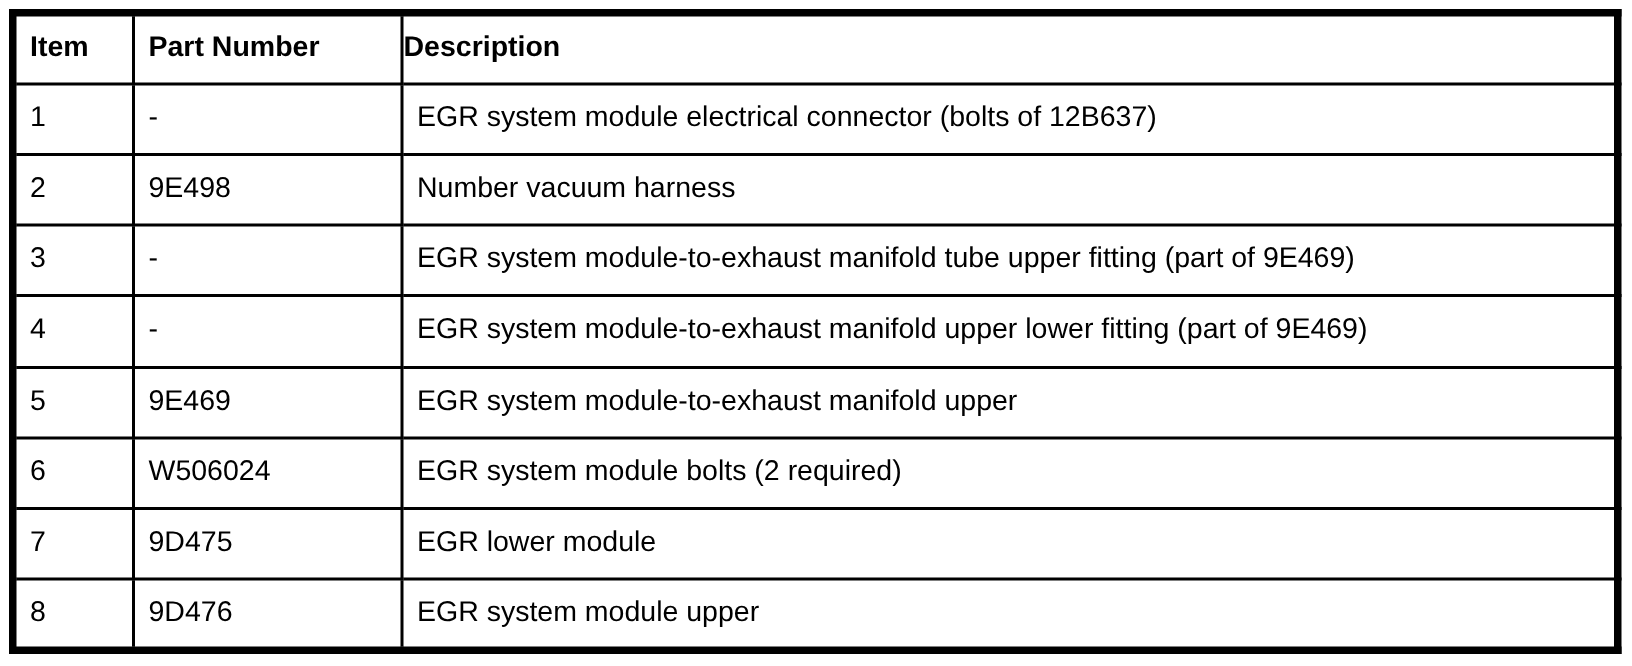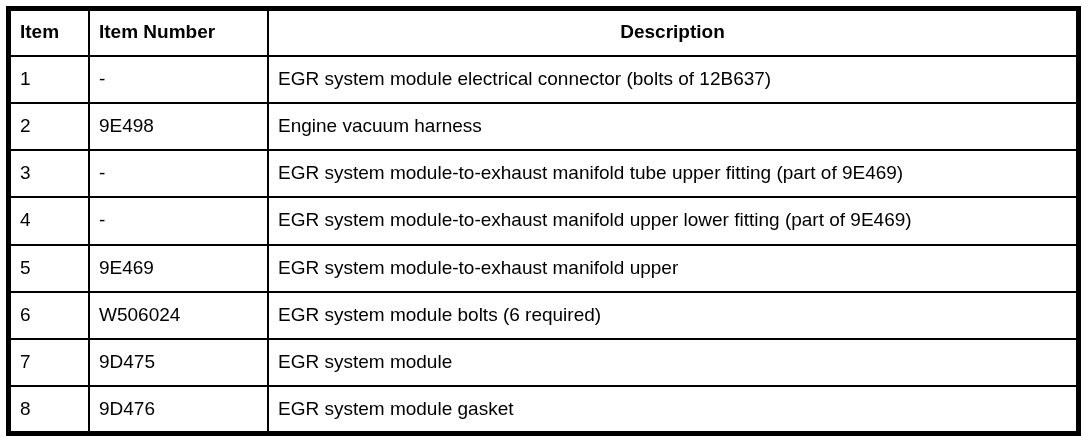--- a/index.html
+++ b/index.html
@@ -32,72 +32,71 @@
     overflow: hidden;
     white-space: nowrap;
   }
   .parts-table thead tr { height: 47px; }
   .parts-table tbody tr { height: 47px; }
   .parts-table th {
     font-weight: bold;
     text-align: left;
   }
   .parts-table th.col-desc {
-    text-align: center;
     padding: 0;
   }
   .col-item { width: 64px; }
   .col-part { width: 164px; }
 </style>
 </head>
 <body>
 
 <table class="parts-table">
   <thead>
     <tr>
       <th class="col-item">Item</th>
-      <th class="col-part">Item Number</th>
+      <th class="col-part">Part Number</th>
       <th class="col-desc">Description</th>
     </tr>
   </thead>
   <tbody>
       <tr>
         <td>1</td>
         <td>-</td>
         <td>EGR system module electrical connector (bolts of 12B637)</td>
       </tr>
       <tr>
         <td>2</td>
         <td>9E498</td>
-        <td>Engine vacuum harness</td>
+        <td>Number vacuum harness</td>
       </tr>
       <tr>
         <td>3</td>
         <td>-</td>
         <td>EGR system module-to-exhaust manifold tube upper fitting (part of 9E469)</td>
       </tr>
       <tr>
         <td>4</td>
         <td>-</td>
         <td>EGR system module-to-exhaust manifold upper lower fitting (part of 9E469)</td>
       </tr>
       <tr>
         <td>5</td>
         <td>9E469</td>
         <td>EGR system module-to-exhaust manifold upper</td>
       </tr>
       <tr>
         <td>6</td>
         <td>W506024</td>
-        <td>EGR system module bolts (6 required)</td>
+        <td>EGR system module bolts (2 required)</td>
       </tr>
       <tr>
         <td>7</td>
         <td>9D475</td>
-        <td>EGR system module</td>
+        <td>EGR lower module</td>
       </tr>
       <tr>
         <td>8</td>
         <td>9D476</td>
-        <td>EGR system module gasket</td>
+        <td>EGR system module upper</td>
       </tr>
     </tbody>
 </table>
 
 </body></html>

